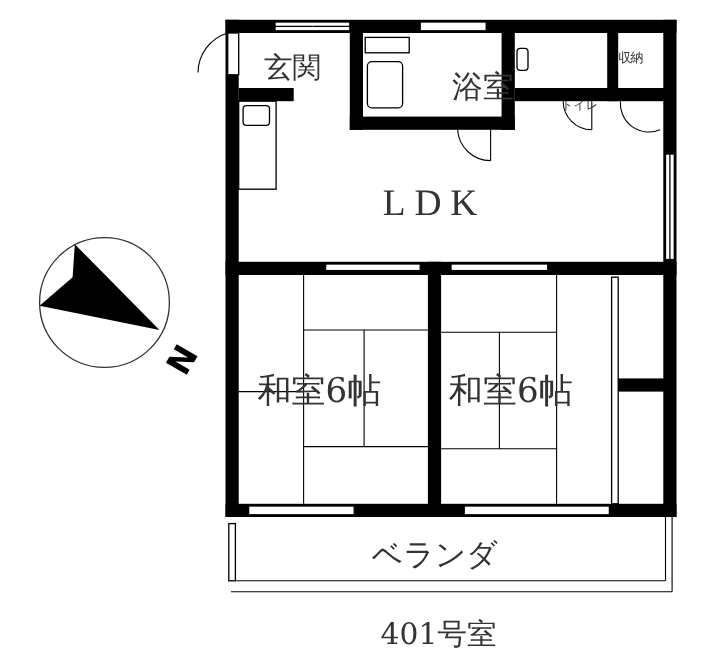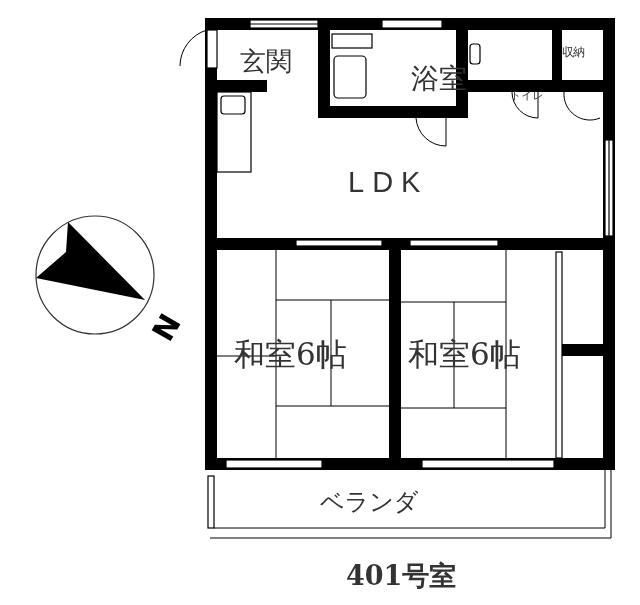--- a/index.html
+++ b/index.html
@@ -3,25 +3,25 @@
   <meta charset="utf-8">
   <style>
     html, body { margin: 0; padding: 0; background: #ffffff; }
     body { width: 640px; height: 605px; position: relative; overflow: hidden; }
     #plan { position: absolute; left: 0; top: 0; }
     .lbl { position: absolute; font-family: "DejaVu Serif", "Liberation Serif", serif; color: #333; white-space: nowrap; }
     .room-entrance { left: 240px; top: 44px; font-size: 26px; }
     .room-bath { left: 384px; top: 60px; font-size: 28px; margin-left: 27px; }
     .room-toilet { left: 510px; top: 44px; font-size: 11px; margin-top: 44px; }
     .room-storage { left: 562px; top: 44px; font-size: 12px; letter-spacing: -1px; }
-    .room-ldk { left: 348px; top: 166px; font-size: 29px; letter-spacing: 8px; font-family: Liberation Sans, sans-serif; }
+    .room-ldk { left: 348px; top: 166px; font-size: 34px; letter-spacing: 8px; font-family: Liberation Serif, serif; }
     .room-washitsu1 { left: 234px; top: 334px; font-size: 31px; }
     .room-washitsu2 { left: 408px; top: 334px; font-size: 31px; }
-    .room-veranda { left: 320px; top: 486px; font-size: 24px; }
-    .unit-number { left: 346px; top: 558px; font-size: 27px; font-weight: bold; }
+    .room-veranda { left: 338px; top: 486px; font-size: 28px; }
+    .unit-number { left: 346px; top: 558px; font-size: 27px; }
     .north-label { left: 154px; top: 310px; font-size: 30px; font-family: "DejaVu Sans", sans-serif; font-weight: bold; color:#000; transform: rotate(-60deg); transform-origin: center; }
   </style>
 </head>
 <body>
 
 <svg id="plan" width="640" height="605" viewBox="0 0 640 605" xmlns="http://www.w3.org/2000/svg">
   <g fill="#000">
 
     <rect x="205" y="18" width="410" height="12"></rect>
 

